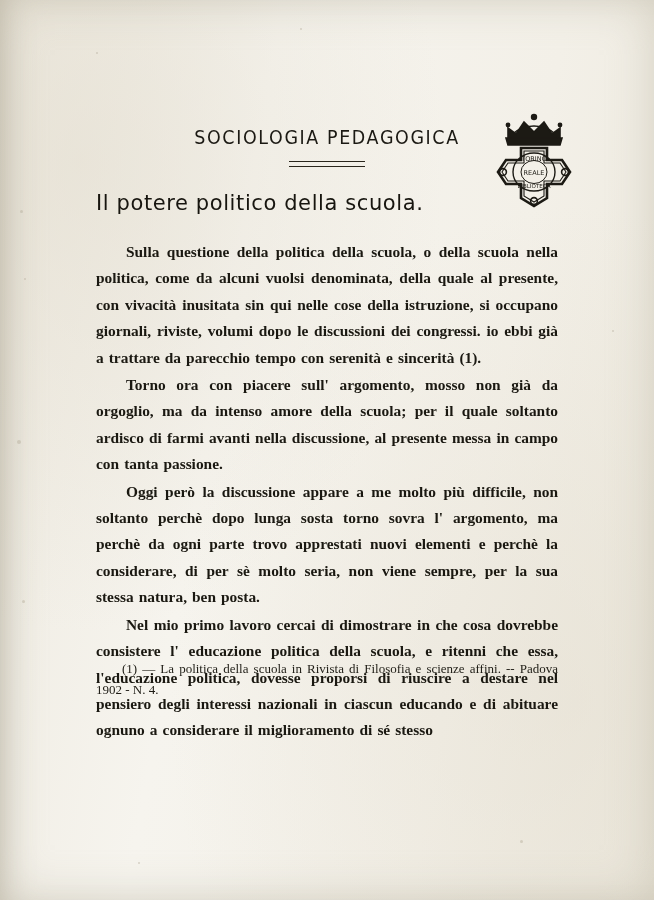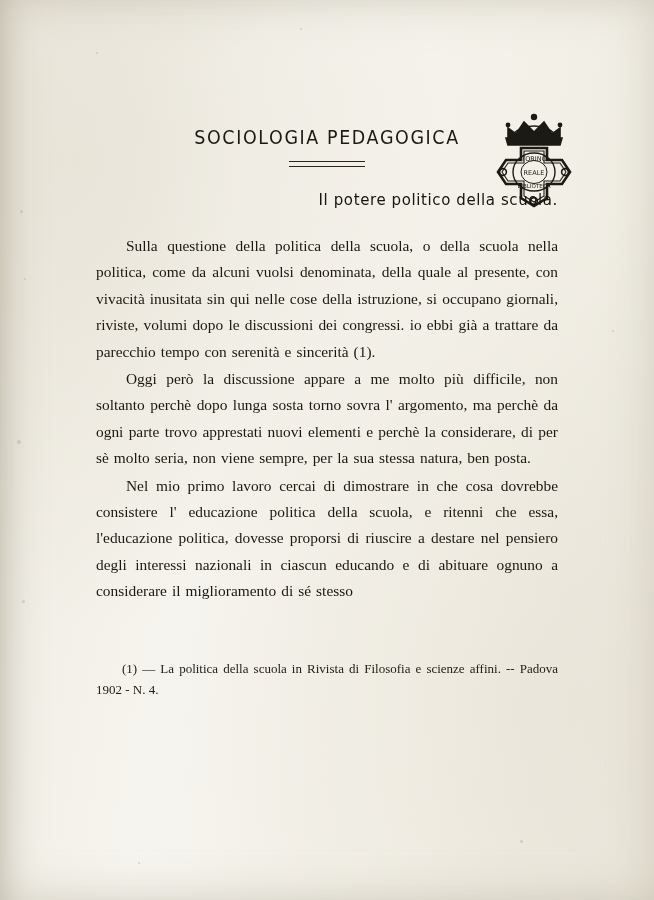--- a/index.html
+++ b/index.html
@@ -58,38 +58,39 @@
   }
   .rule {
     display: inline-block;
     width: 76px;
     height: 4px;
     border-top: 1.4px solid #2a261c;
     border-bottom: 1.4px solid #2a261c;
     background: transparent;
   }
   .article-title {
-    text-align: right;
+    text-align: left;
     font-family: "DejaVu Sans", sans-serif;
-    font-size: 15px;
+    font-size: 21px;
     font-weight: 400;
     letter-spacing: 0.6px;
     color: #17150f;
     margin: 0 0 24px 0;
   }
 
   p.body {
     margin: 0 0 1px 0;
     text-align: justify;
     text-justify: inter-word;
     font-size: 15.4px;
     line-height: 26.4px;
     text-indent: 30px;
     color: #1a1811;
     word-spacing: 1.2px;
+    font-weight: bold;
   }
 
   .footnotes {
     position: absolute;
     left: 96px;
     top: 658px;
     width: 462px;
     font-size: 13px;
     line-height: 21px;
     color: #1e1c15;
@@ -189,20 +190,21 @@
 
     <h1 class="section-title">SOCIOLOGIA PEDAGOGICA</h1>
 
     <div class="rule-wrap">
       <span class="rule"></span>
     </div>
 
     <h2 class="article-title">Il potere politico della scuola.</h2>
 
     <p class="body">Sulla questione della politica della scuola, o della scuola nella politica, come da alcuni vuolsi denominata, della quale al presente, con vivacità inusitata sin qui nelle cose della istruzione, si occupano giornali, riviste, volumi dopo le discussioni dei congressi. io ebbi già a trattare da parecchio tempo con serenità e sincerità (1).</p>
+    <p class="body">Torno ora con piacere sull' argomento, mosso non già da orgoglio, ma da intenso amore della scuola; per il quale soltanto ardisco di farmi avanti nella discussione, al presente messa in campo con tanta passione.</p>
     <p class="body">Oggi però la discussione appare a me molto più difficile, non soltanto perchè dopo lunga sosta torno sovra l' argomento, ma perchè da ogni parte trovo apprestati nuovi elementi e perchè la considerare, di per sè molto seria, non viene sempre, per la sua stessa natura, ben posta.</p>
     <p class="body">Nel mio primo lavoro cercai di dimostrare in che cosa dovrebbe consistere l' educazione politica della scuola, e ritenni che essa, l'educazione politica, dovesse proporsi di riuscire a destare nel pensiero degli interessi nazionali in ciascun educando e di abituare ognuno a considerare il miglioramento di sé stesso</p>
 
   </div>
 
   <div class="footnotes">
     <p>(1) — La politica della scuola in Rivista di Filosofia e scienze affini. -- Padova 1902 - N. 4.</p>
   </div>
 
 </div>

